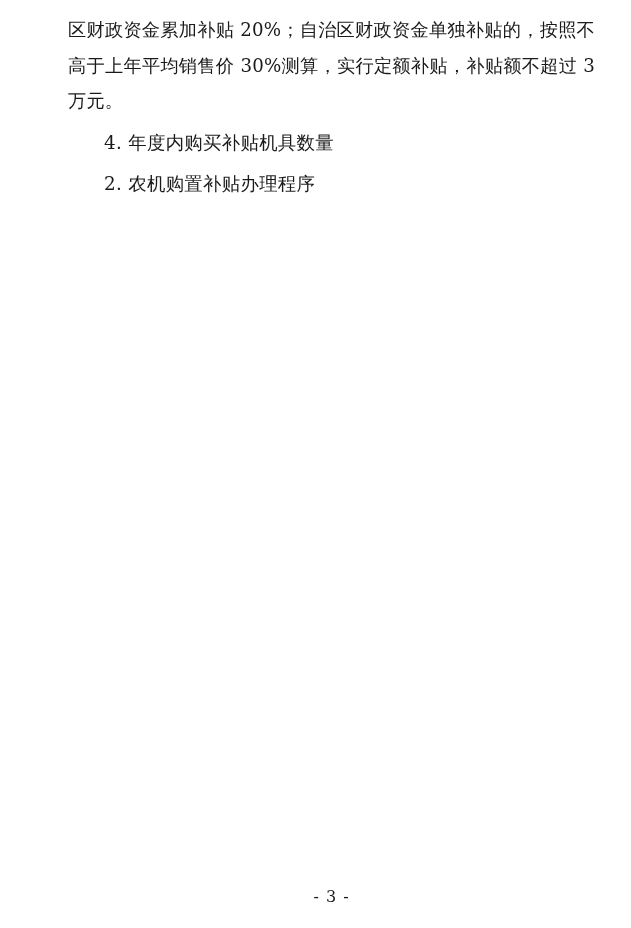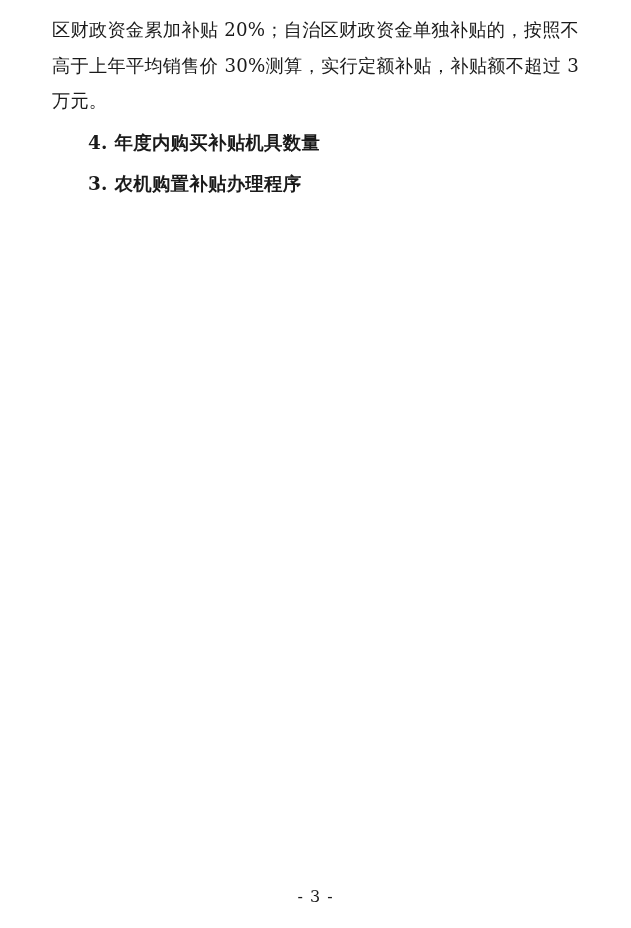--- a/index.html
+++ b/index.html
@@ -10,21 +10,21 @@
     width: 631px;
     height: 928px;
     background: #ffffff;
     font-family: "DejaVu Serif", "Liberation Serif", serif;
     color: #1a1a1a;
     position: relative;
     overflow: hidden;
   }
   .page {
     position: absolute;
-    left: 0;
+    left: 16px;
     top: 0;
     width: 563px;
     height: 928px;
     box-sizing: border-box;
     padding: 12px 36px 0 52px;
   }
   .content {
     width: 527px;
   }
   p.body-para {
@@ -35,21 +35,21 @@
     text-justify: inter-ideograph;
     letter-spacing: 0.2px;
   }
   p.body-para.indent {
     text-indent: 36px;
   }
   h2.heading {
     margin: 6px 0 2px 0;
     font-size: 18.4px;
     line-height: 35.5px;
-    font-weight: bold;
+    font-weight: normal;
     text-indent: 36px;
     letter-spacing: 0.3px;
   }
   .heading-gap-top {
     margin-top: 10px;
   }
   .footer {
     position: absolute;
     left: 0;
     bottom: 22px;
@@ -64,18 +64,18 @@
 <body>
 
 <div class="page">
   <div class="content">
 
     <p class="body-para">区财政资金累加补贴 20%；自治区财政资金单独补贴的，按照不高于上年平均销售价 30%测算，实行定额补贴，补贴额不超过 3 万元。</p>
 
     <h2 class="heading">4. 年度内购买补贴机具数量</h2>
 
 
-    <h2 class="heading heading-gap-top">3. 农机购置补贴办理程序</h2>
+    <h2 class="heading heading-gap-top">2. 农机购置补贴办理程序</h2>
 
   </div>
 
   <div class="footer">- 3 -</div>
 </div>
 
 </body></html>

